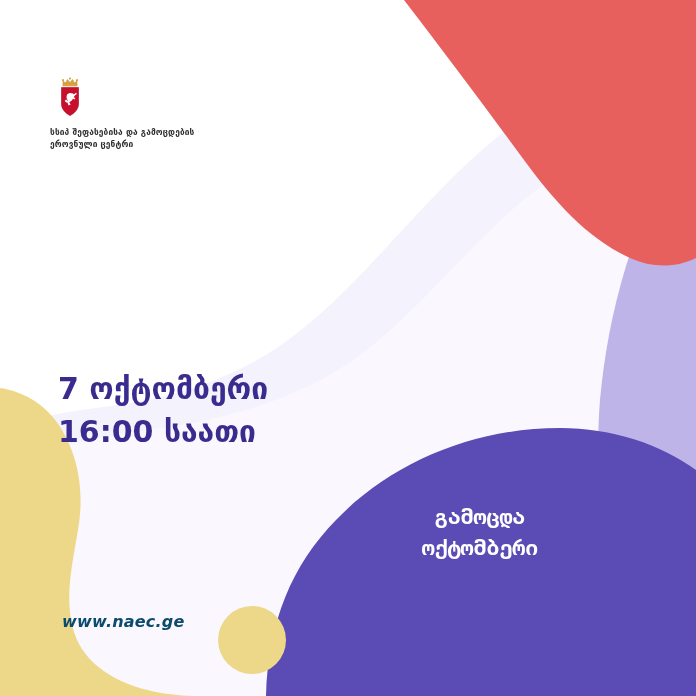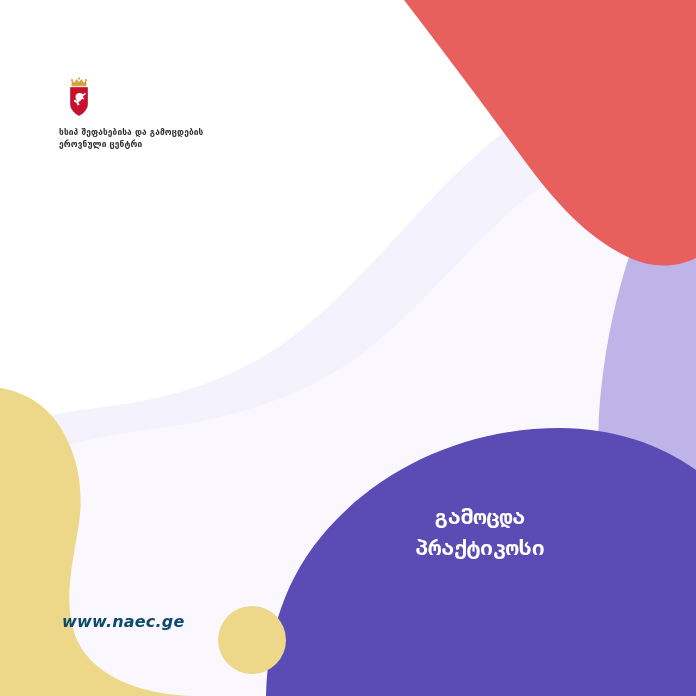--- a/index.html
+++ b/index.html
@@ -17,21 +17,20 @@
   }
 
   
   .bg-layer { position:absolute; inset:0; width:696px; height:696px; }
   .bg-layer svg { display:block; width:696px; height:696px; }
 
   
   #logo-block {
     position:absolute; left:50px; top:76px; width:260px;
     z-index:20;
-    margin-left:9px;
   }
   #crest { width:30px; height:42px; display:block; margin-left:5px; }
   #logo-text {
     margin-top:8px;
     font-size:8.4px;
     line-height:1.45;
     letter-spacing:.12px;
     color:#2c2c2c;
     font-weight:700;
     width:220px;
@@ -180,21 +179,25 @@
       <path d="M16.5 20.2 L21 16.8 L21.8 17.9 L17.2 21.4 Z" fill="#FFFFFF"></path>
     </svg>
     <div id="logo-text">
       <div>სსიპ შეფასებისა და გამოცდების</div>
       <div>ეროვნული ცენტრი</div>
     </div>
   </div>
 
 
 
+  <div id="datetime">
+    <div>7 ოქტომბერი</div>
+    <div>16:00 საათი</div>
+  </div>
 
   <div id="panel-text">
     <div>გამოცდა</div>
-    <div>პრაქტიკოსი</div>
+    <div>ოქტომბერი</div>
   </div>
 
   <div id="site-url">www.naec.ge</div>
 
 </div>
 
 </body></html>

